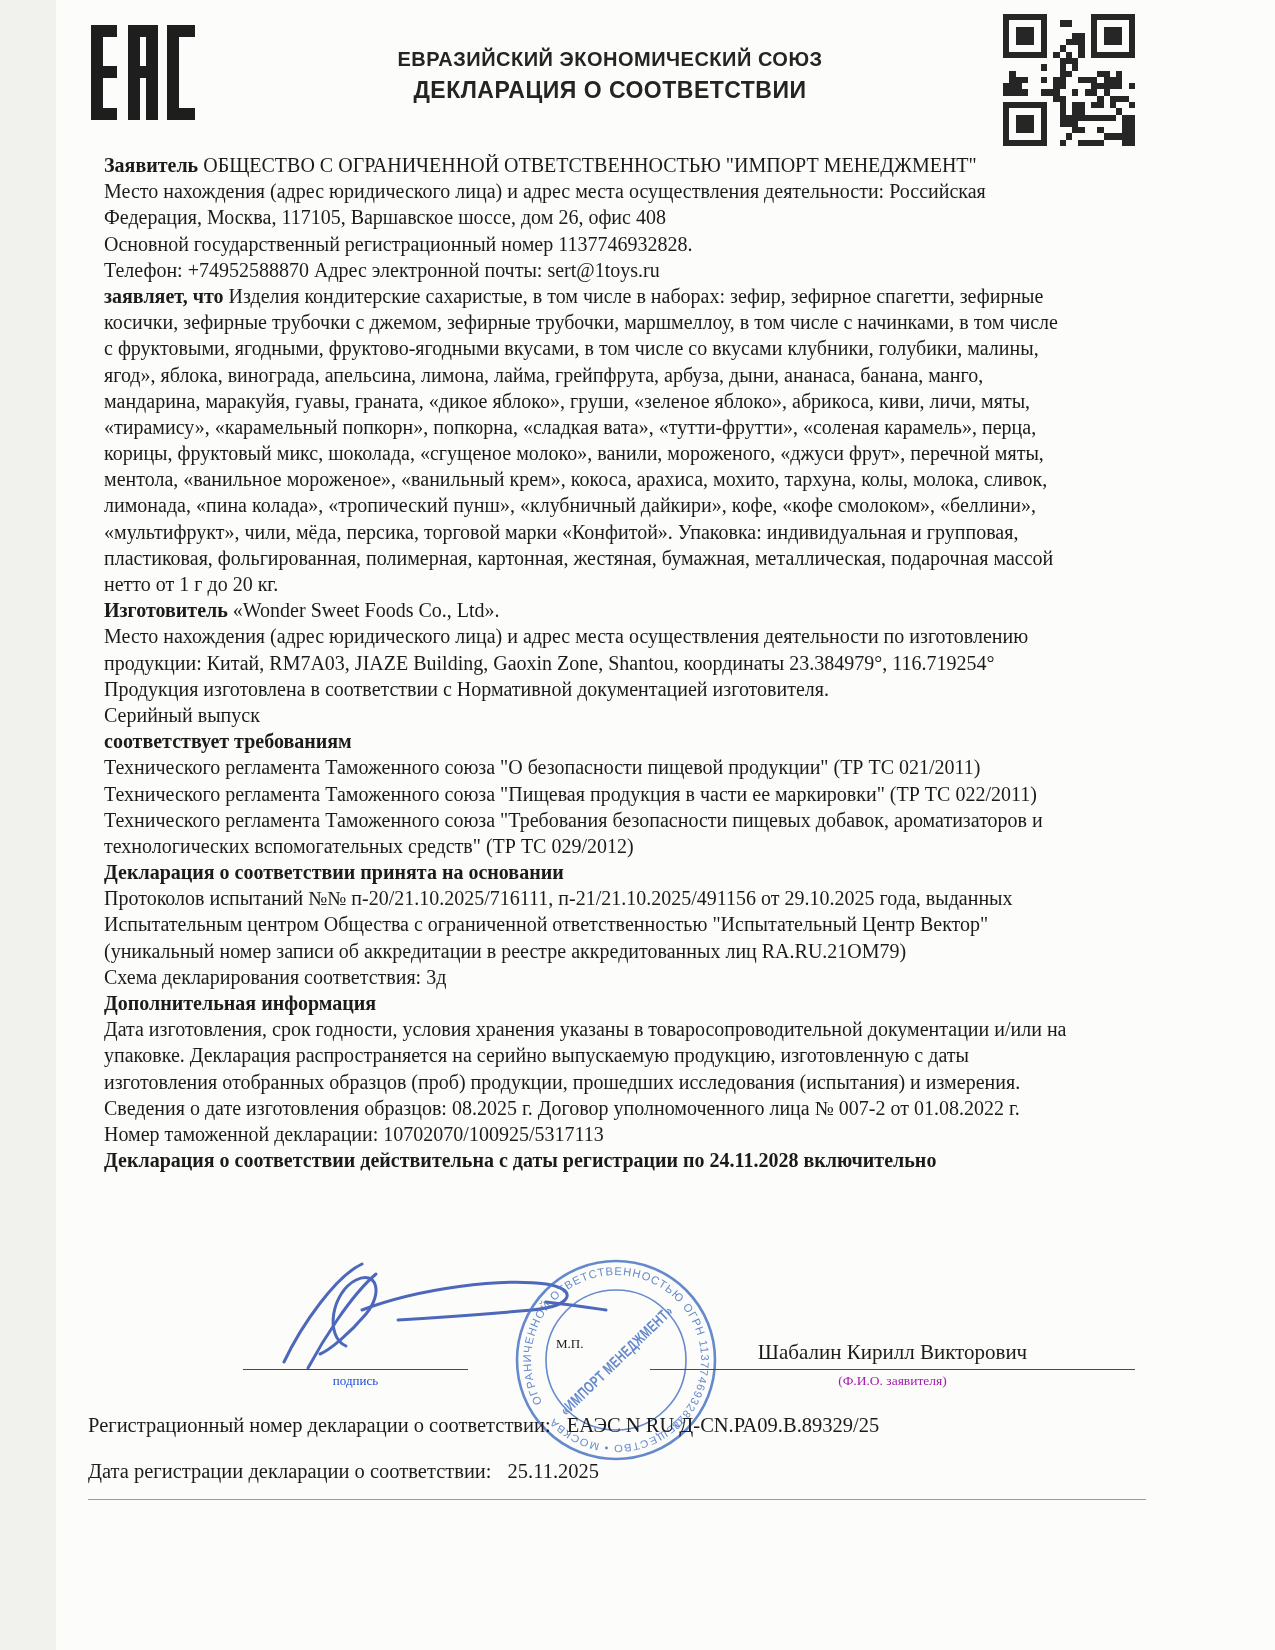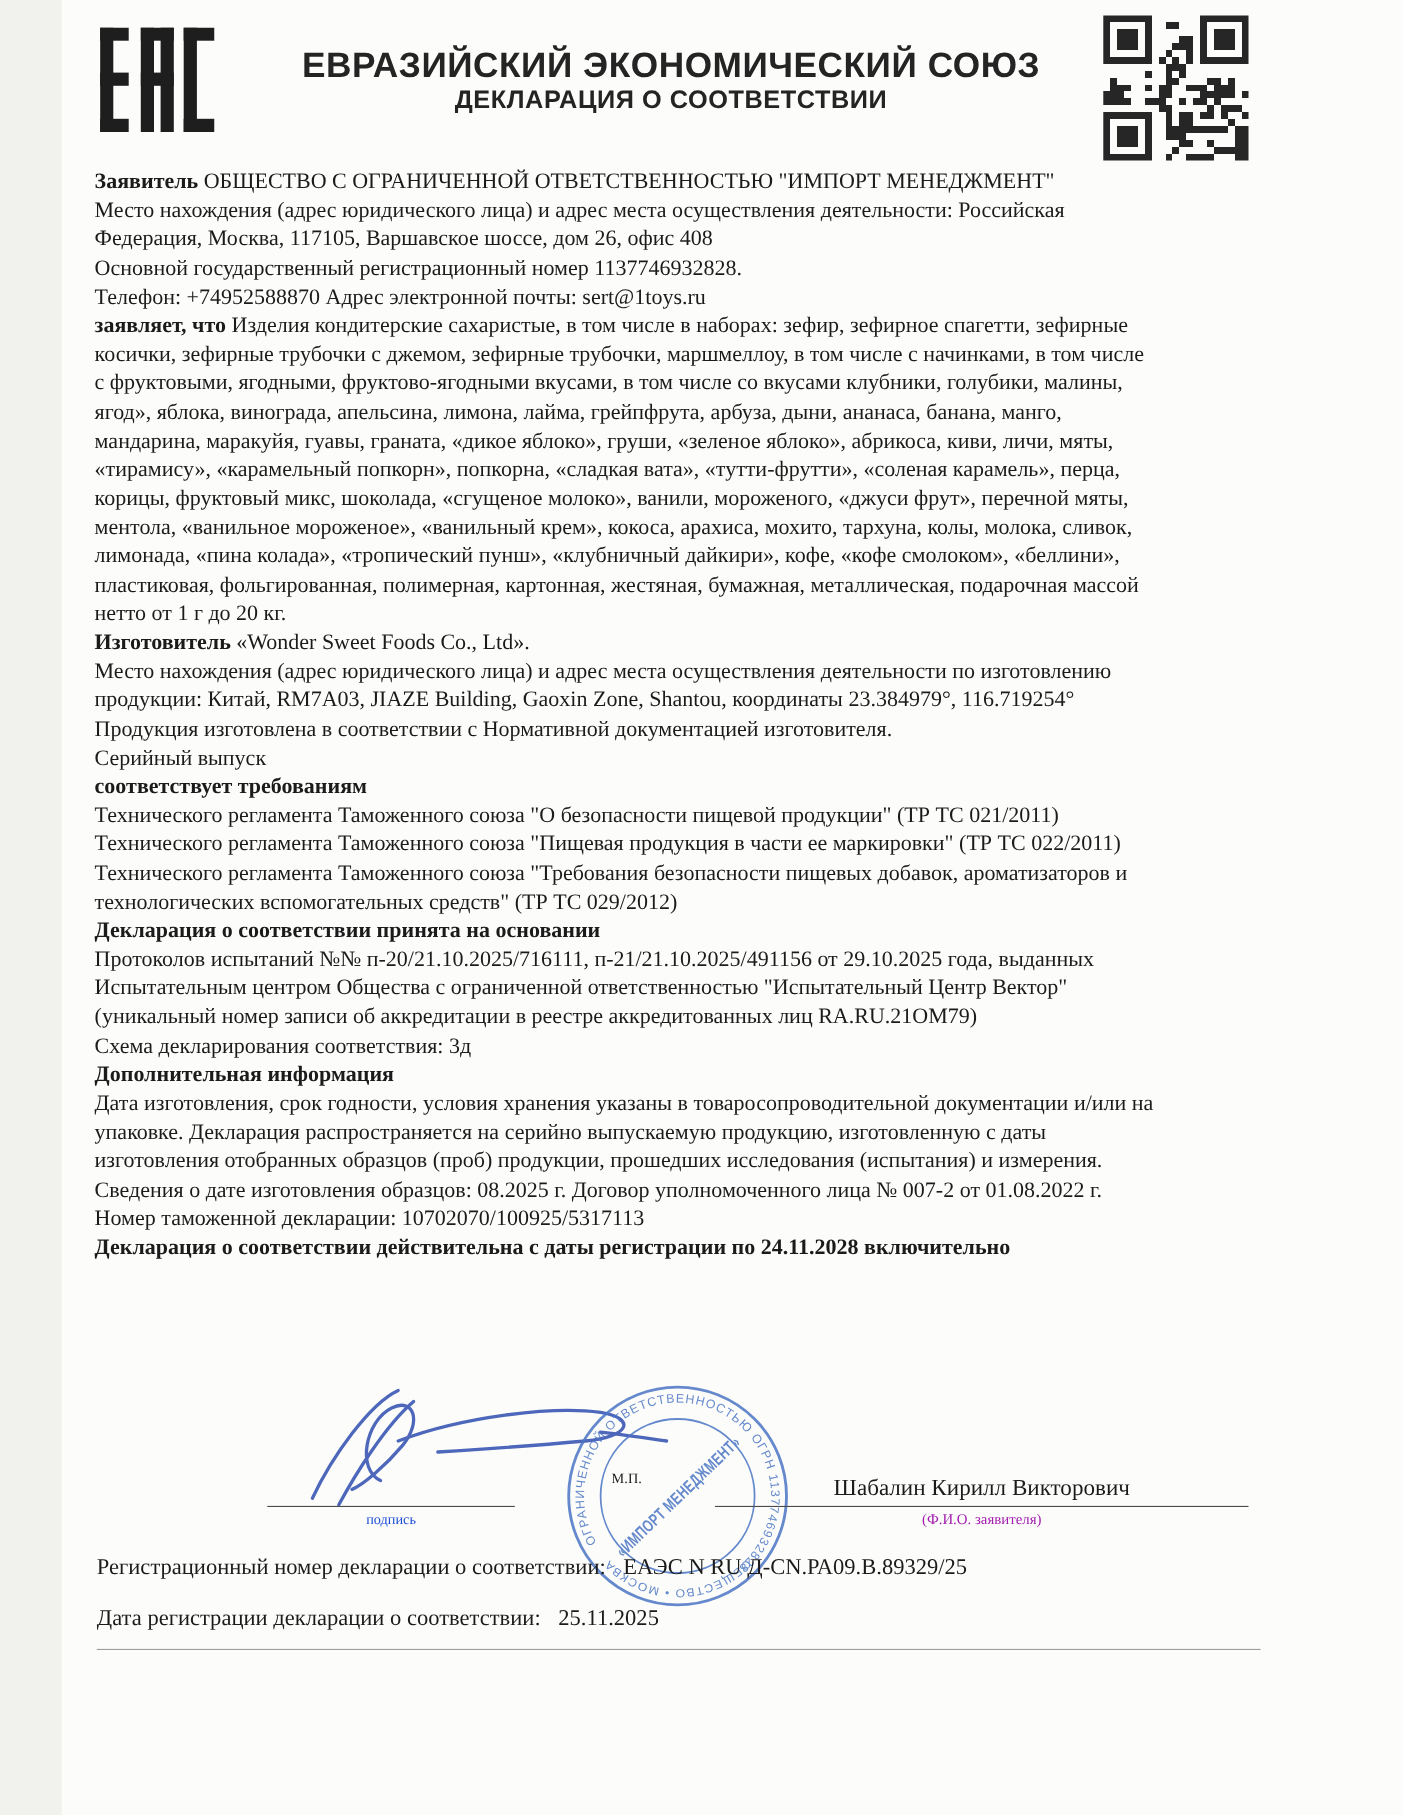--- a/index.html
+++ b/index.html
@@ -4,26 +4,26 @@
 <style>
   html,body{margin:0;padding:0;background:#e8e8e6;}
   .page{position:relative;width:1275px;height:1650px;background:#fcfcfa;
         font-family:"Liberation Serif",serif;color:#1b1b1b;overflow:hidden;}
   .scan-edge{position:absolute;left:0;top:0;width:56px;height:1650px;background:#f1f1ee;}
 
   
   .eac{position:absolute;left:91px;top:25px;}
   .title{position:absolute;left:185px;top:44px;width:850px;text-align:center;
          font-family:"Liberation Sans",sans-serif;font-weight:bold;color:#242424;}
-  .title .t1{font-size:32px;line-height:31px;letter-spacing:.5px;}
+  .title .t1{font-size:20px;line-height:31px;letter-spacing:.5px;}
   .title .t2{font-size:23px;line-height:31px;letter-spacing:.5px;}
   .qr{position:absolute;left:1003px;top:14px;}
 
   
-  .body-text{position:absolute;left:86px;top:152px;width:1116px;font-size:20px;}
+  .body-text{position:absolute;left:104px;top:152px;width:1116px;font-size:20px;}
   .line{height:26.2px;line-height:26.2px;white-space:nowrap;}
   .b{font-weight:bold;}
 
   
   .sign{position:absolute;left:250px;top:1258px;opacity:.9;}
   .stamp{position:absolute;left:508px;top:1252px;opacity:.85;}
   .mp{position:absolute;left:556px;top:1336px;font-size:13px;}
   .rule{position:absolute;border-top:1.6px solid #4a4a4a;height:0;}
   .sign-rule{left:243px;top:1369px;width:225px;}
   .sign-cap{position:absolute;left:243px;top:1373px;width:225px;text-align:center;
@@ -293,20 +293,21 @@
       <div class="line"><span>Телефон: +74952588870 Адрес электронной почты: sert@1toys.ru</span></div>
       <div class="line"><span class="b">заявляет, что </span><span>Изделия кондитерские сахаристые, в том числе в наборах: зефир, зефирное спагетти, зефирные</span></div>
       <div class="line"><span>косички, зефирные трубочки с джемом, зефирные трубочки, маршмеллоу, в том числе с начинками, в том числе</span></div>
       <div class="line"><span>с фруктовыми, ягодными, фруктово-ягодными вкусами, в том числе со вкусами клубники, голубики, малины,</span></div>
       <div class="line"><span>ягод», яблока, винограда, апельсина, лимона, лайма, грейпфрута, арбуза, дыни, ананаса, банана, манго,</span></div>
       <div class="line"><span>мандарина, маракуйя, гуавы, граната, «дикое яблоко», груши, «зеленое яблоко», абрикоса, киви, личи, мяты,</span></div>
       <div class="line"><span>«тирамису», «карамельный попкорн», попкорна, «сладкая вата», «тутти-фрутти», «соленая карамель», перца,</span></div>
       <div class="line"><span>корицы, фруктовый микс, шоколада, «сгущеное молоко», ванили, мороженого, «джуси фрут», перечной мяты,</span></div>
       <div class="line"><span>ментола, «ванильное мороженое», «ванильный крем», кокоса, арахиса, мохито, тархуна, колы, молока, сливок,</span></div>
       <div class="line"><span>лимонада, «пина колада», «тропический пунш», «клубничный дайкири», кофе, «кофе смолоком», «беллини»,</span></div>
+      <div class="line"><span>«мультифрукт», чили, мёда, персика, торговой марки «Конфитой». Упаковка: индивидуальная и групповая,</span></div>
       <div class="line"><span>пластиковая, фольгированная, полимерная, картонная, жестяная, бумажная, металлическая, подарочная массой</span></div>
       <div class="line"><span>нетто от 1 г до 20 кг.</span></div>
       <div class="line"><span class="b">Изготовитель </span><span>«Wonder Sweet Foods Co., Ltd».</span></div>
       <div class="line"><span>Место нахождения (адрес юридического лица) и адрес места осуществления деятельности по изготовлению</span></div>
       <div class="line"><span>продукции: Китай, RM7A03, JIAZE Building, Gaoxin Zone, Shantou, координаты 23.384979°, 116.719254°</span></div>
       <div class="line"><span>Продукция изготовлена в соответствии с Нормативной документацией изготовителя.</span></div>
       <div class="line"><span>Серийный выпуск</span></div>
       <div class="line"><span class="b">соответствует требованиям</span></div>
       <div class="line"><span>Технического регламента Таможенного союза "О безопасности пищевой продукции" (ТР ТС 021/2011)</span></div>
       <div class="line"><span>Технического регламента Таможенного союза "Пищевая продукция в части ее маркировки" (ТР ТС 022/2011)</span></div>

